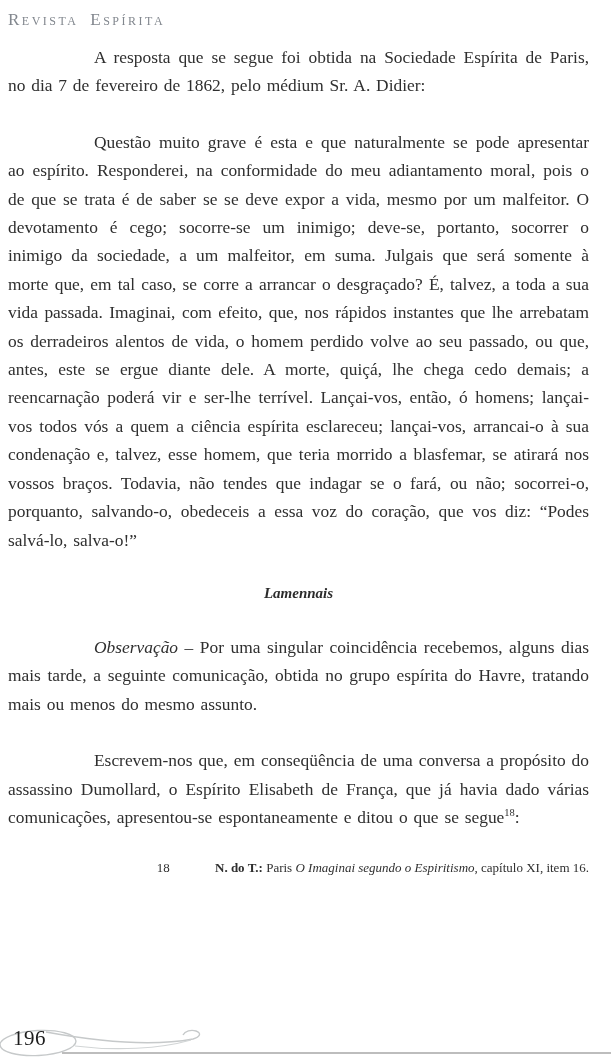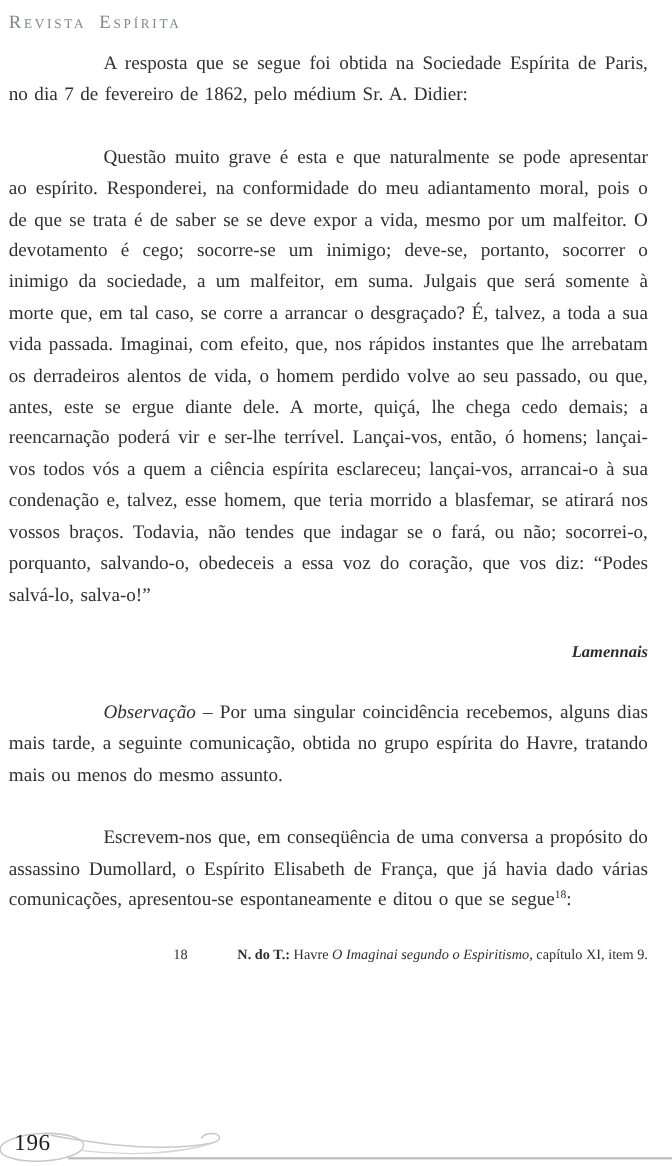--- a/index.html
+++ b/index.html
@@ -34,21 +34,21 @@
     font-size: 17.4px;
     line-height: 28.4px;
     text-align: justify;
     text-indent: 86px;
     word-spacing: 1.5px;
   }
   .signature {
     margin: 29px 0 30px 0;
     font-size: 15px;
     line-height: 20px;
-    text-align: right;
+    text-align: center;
     font-style: italic;
     font-weight: bold;
     color: #2b2b2b;
   }
   .italic { font-style: italic; }
   .para sup {
     font-size: 10.5px;
     line-height: 0;
     vertical-align: super;
   }
@@ -102,21 +102,21 @@
     <p class="para">A resposta que se segue foi obtida na Sociedade Espírita de Paris, no dia 7 de fevereiro de 1862, pelo médium Sr. A. Didier:</p>
 
     <p class="para">Questão muito grave é esta e que naturalmente se pode apresentar ao espírito. Responderei, na conformidade do meu adiantamento moral, pois o de que se trata é de saber se se deve expor a vida, mesmo por um malfeitor. O devotamento é cego; socorre-se um inimigo; deve-se, portanto, socorrer o inimigo da sociedade, a um malfeitor, em suma. Julgais que será somente à morte que, em tal caso, se corre a arrancar o desgraçado? É, talvez, a toda a sua vida passada. Imaginai, com efeito, que, nos rápidos instantes que lhe arrebatam os derradeiros alentos de vida, o homem perdido volve ao seu passado, ou que, antes, este se ergue diante dele. A morte, quiçá, lhe chega cedo demais; a reencarnação poderá vir e ser-lhe terrível. Lançai-vos, então, ó homens; lançai-vos todos vós a quem a ciência espírita esclareceu; lançai-vos, arrancai-o à sua condenação e, talvez, esse homem, que teria morrido a blasfemar, se atirará nos vossos braços. Todavia, não tendes que indagar se o fará, ou não; socorrei-o, porquanto, salvando-o, obedeceis a essa voz do coração, que vos diz: “Podes salvá-lo, salva-o!”</p>
 
     <p class="signature">Lamennais</p>
 
     <p class="para"><span class="italic">Observação</span><span> – Por uma singular coincidência recebemos, alguns dias mais tarde, a seguinte comunicação, obtida no grupo espírita do Havre, tratando mais ou menos do mesmo assunto.</span></p>
 
     <p class="para"><span>Escrevem-nos que, em conseqüência de uma conversa a propósito do assassino Dumollard, o Espírito Elisabeth de França, que já havia dado várias comunicações, apresentou-se espontaneamente e ditou o que se segue</span><sup>18</sup><span>:</span></p>
 
-    <p class="footnote"><span>18 </span><span class="fn-label">N. do T.:</span><span> Havre </span><span class="fn-title">O Imaginai segundo o Espiritismo</span><span>, capítulo XI, item 9.</span></p>
+    <p class="footnote"><span>18 </span><span class="fn-label">N. do T.:</span><span> Paris </span><span class="fn-title">O Imaginai segundo o Espiritismo</span><span>, capítulo XI, item 16.</span></p>
 
   </div>
 
   <div class="footer-area">
     <svg class="flourish-svg" width="280" height="48" viewBox="0 0 280 48">
       <ellipse cx="38" cy="31" rx="38" ry="12.5" fill="none" stroke="#c6c9ca" stroke-width="1.4" transform="rotate(-3 38 31)"></ellipse>
       <path d="M 46 20 C 100 30, 150 35, 193 27 C 200 25, 202 21, 196 19 C 191 17.5, 185 19, 183 23" fill="none" stroke="#c6c9ca" stroke-width="1.4"></path>
       <path d="M 75 34 C 115 39, 160 37, 191 28" fill="none" stroke="#d2d5d6" stroke-width="1.2"></path>
     </svg>
     <div class="page-number">196</div>

